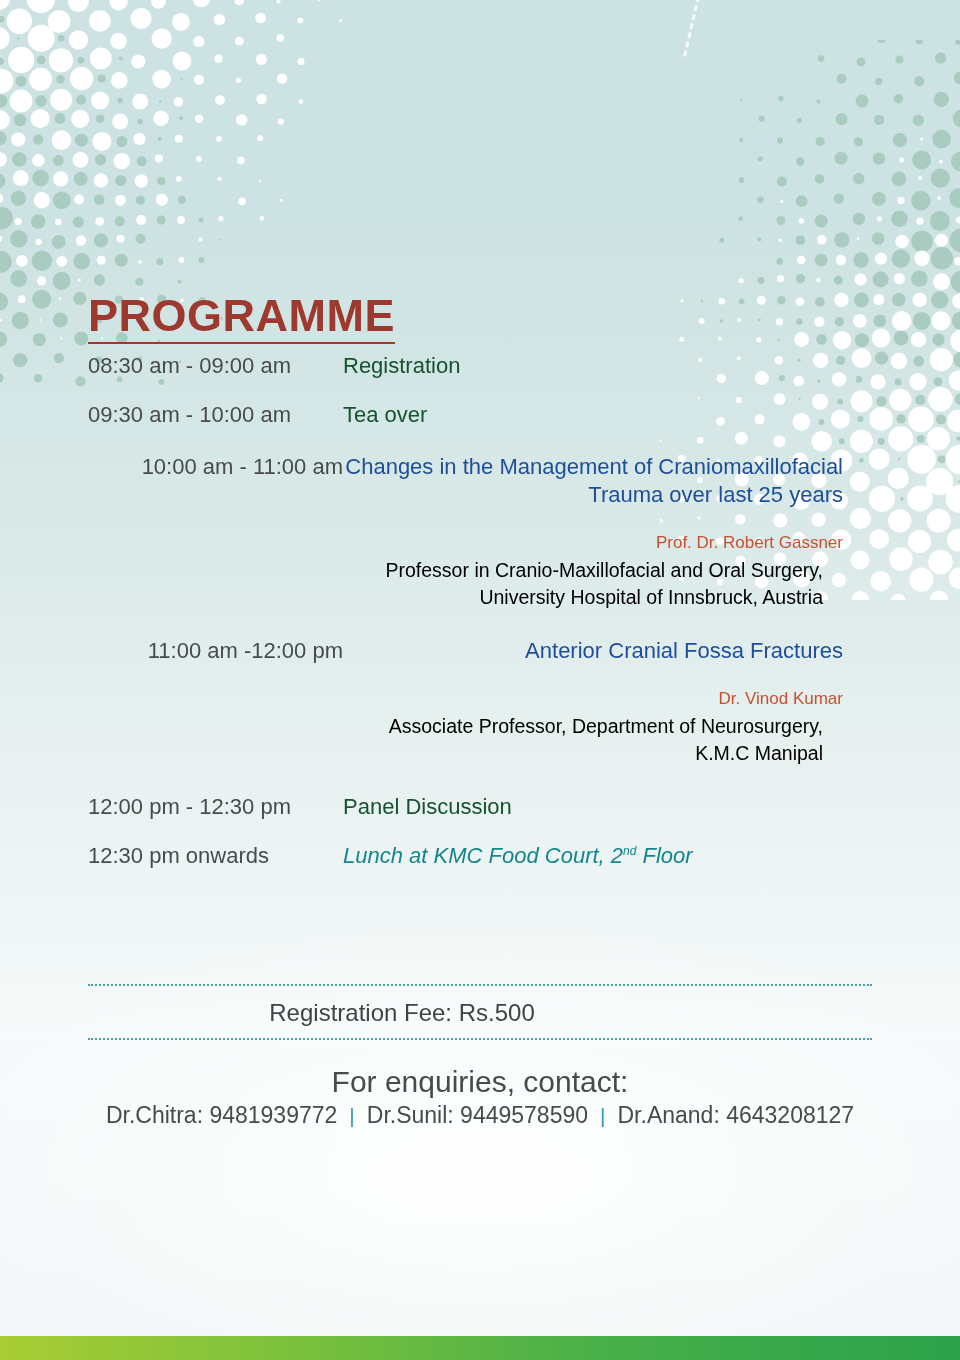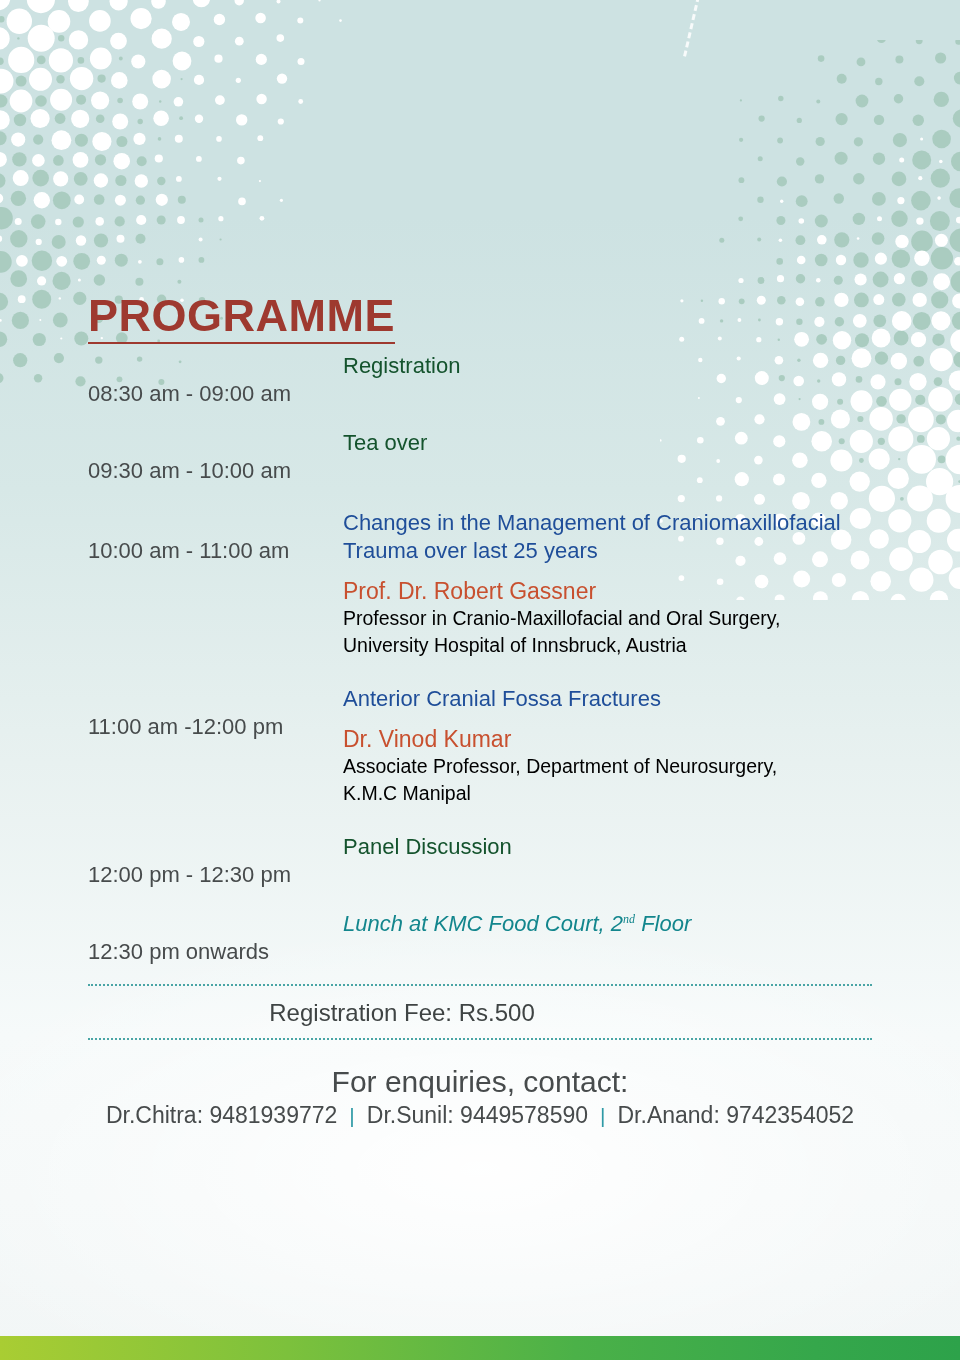--- a/index.html
+++ b/index.html
@@ -19,29 +19,29 @@
     transform:rotate(13deg);transform-origin:top center;
   }
   .page-title{
     position:absolute;left:88px;top:262px;
     font-size:45px;letter-spacing:.5px;color:#9e392f;
     border-bottom:2px solid #9e392f;padding-bottom:3px;line-height:1.05;
   }
   .schedule{position:absolute;left:88px;top:352px;width:784px;}
   .row{display:flex;align-items:flex-start;}
   .row.simple{margin-bottom:21px;}
-  .row.talk{margin-bottom:26px;}
-  .time{width:255px;flex-shrink:0;font-size:22px;line-height:28px;color:#474b4c;margin-top:28px;}
+  .row.talk{margin-bottom:26px;text-align:right;}
+  .time{width:255px;flex-shrink:0;font-size:22px;line-height:28px;color:#474b4c;}
   .event{font-size:22px;line-height:28px;color:#14532d;}
   .talk-col{flex:1;max-width:500px;}
   .talk-title{font-size:22px;line-height:28px;font-weight:500;color:#1f4e99;}
-  .speaker{font-size:23px;line-height:28px;font-weight:500;color:#c8502f;margin-top:12px;}
+  .speaker{font-size:17px;line-height:28px;font-weight:500;color:#c8502f;margin-top:20px;}
   .affiliation{font-size:19.5px;line-height:27px;color:#000000;margin-top:0;max-width:480px;}
   .lunch{font-size:22px;line-height:28px;color:#13868d;font-style:italic;}
-  .lunch sup{font-size:12px;line-height:0;font-family:Liberation Serif, serif;}
+  .lunch sup{font-size:12px;line-height:0;}
   .rule{position:absolute;left:88px;right:88px;border-top:2px dotted #49a5a5;height:0;}
   #rule-1{top:984px;}
   #rule-2{top:1038px;}
   .fee-text{position:absolute;left:0;width:804px;top:999px;text-align:center;
     font-size:24px;color:#3f4444;}
   .enq-heading{position:absolute;left:0;width:960px;top:1065px;text-align:center;
     font-size:30px;color:#474b4c;}
   .contacts{position:absolute;left:0;width:960px;top:1102px;text-align:center;
     font-size:23px;color:#474b4c;}
   .contacts .sep{color:#2e9aa6;margin:0 12px;font-size:21px;}
@@ -635,16 +635,16 @@
   </div>
 
 </div>
 
 <div id="rule-1" class="rule"></div>
 <div class="fee-text">Registration Fee: Rs.500</div>
 <div id="rule-2" class="rule"></div>
 
 <div class="enq-heading">For enquiries, contact:</div>
 <div class="contacts">
-  <span>Dr.Chitra: 9481939772</span><span class="sep">|</span><span>Dr.Sunil: 9449578590</span><span class="sep">|</span><span>Dr.Anand: 9742354052</span>
+  <span>Dr.Chitra: 9481939772</span><span class="sep">|</span><span>Dr.Sunil: 9449578590</span><span class="sep">|</span><span>Dr.Anand: 4643208127</span>
 </div>
 
 <div class="green-bar"></div>
 
 </body></html>

